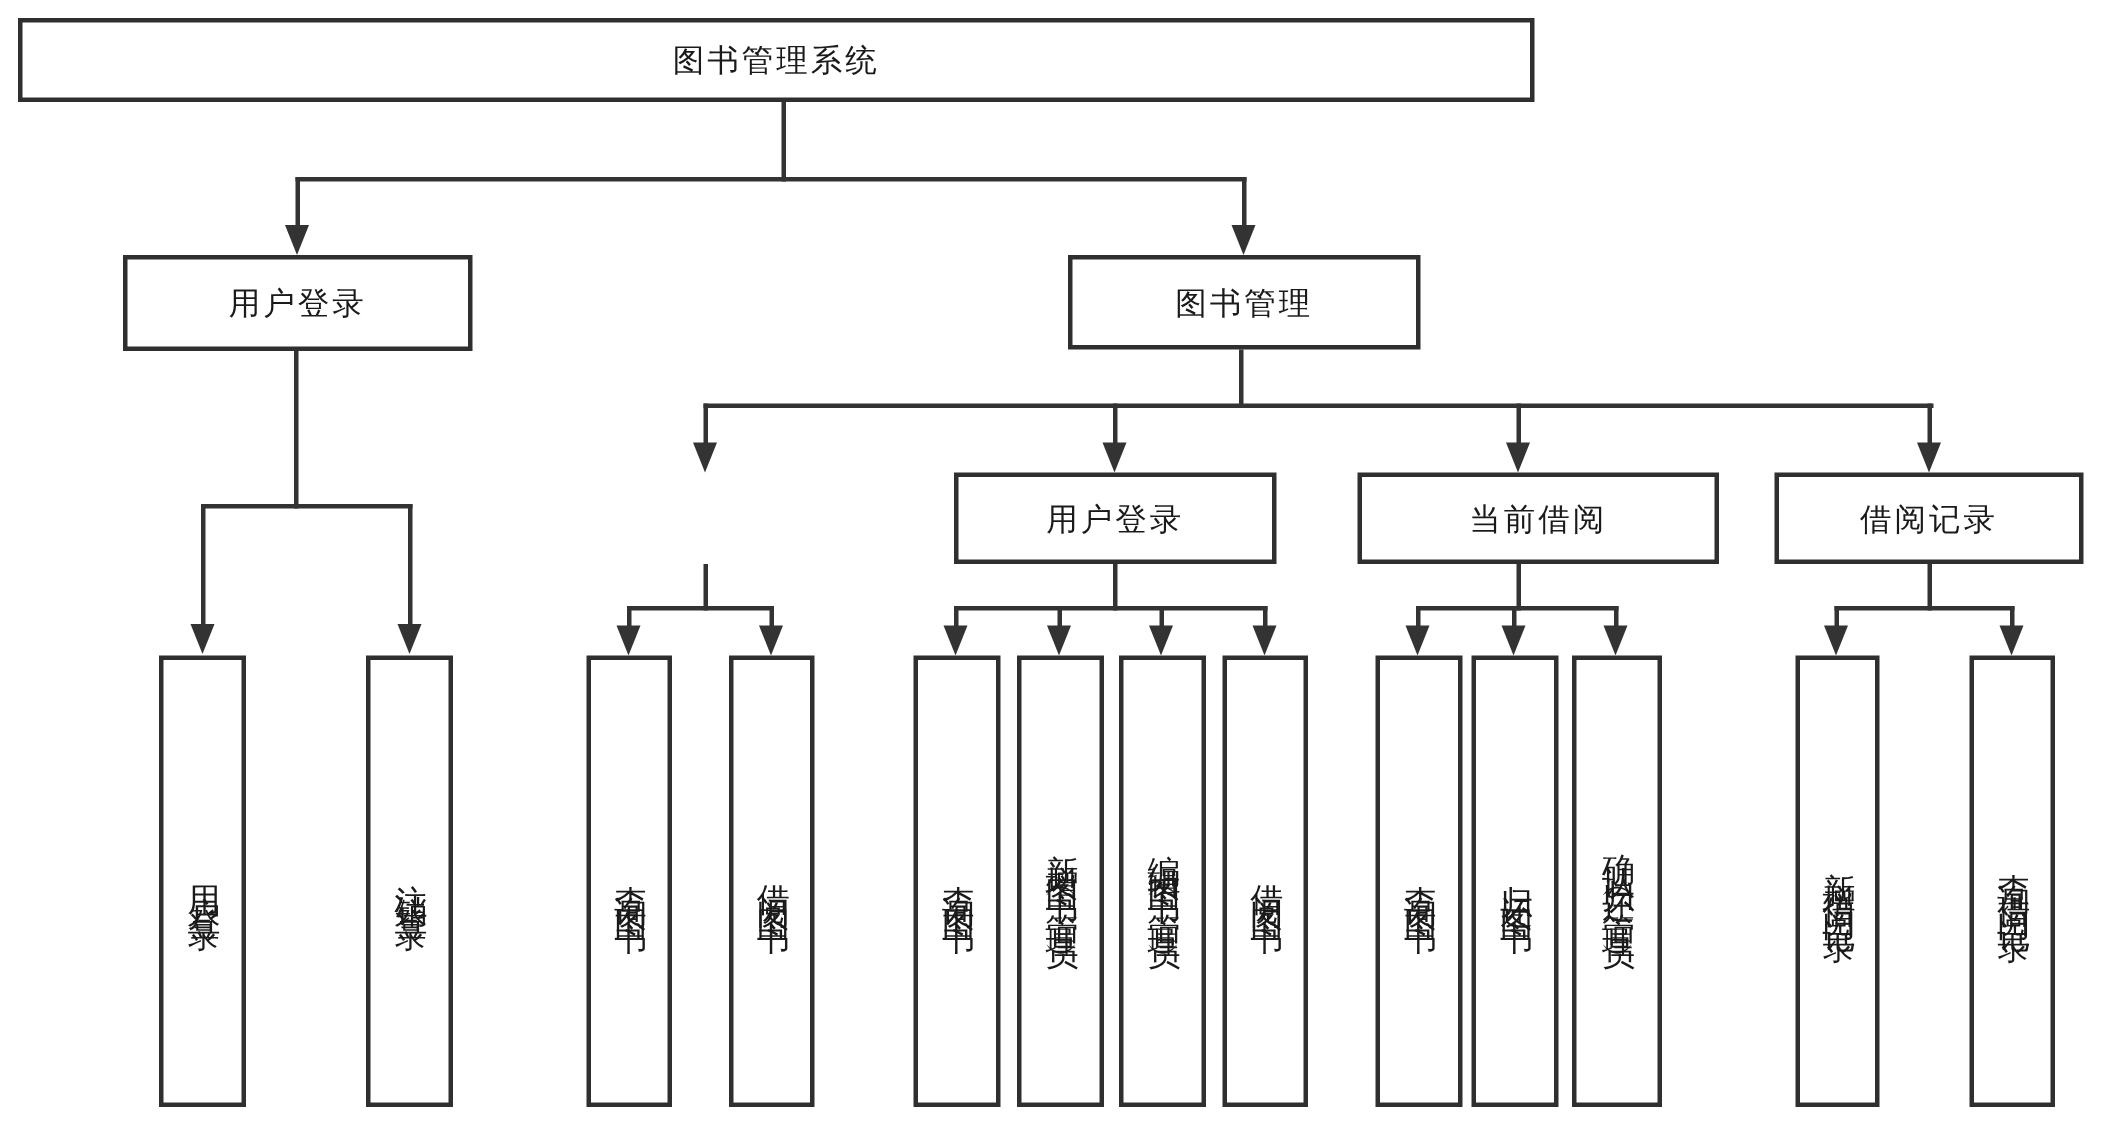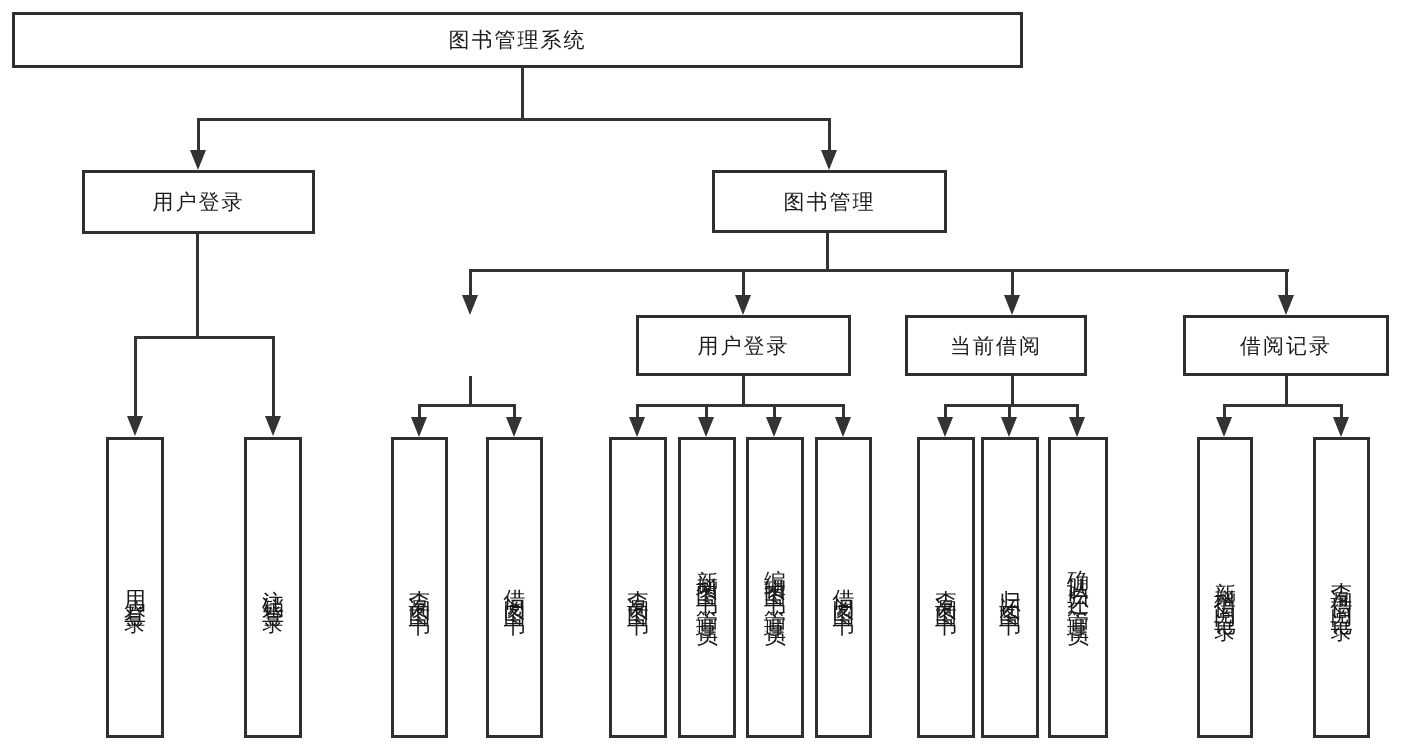--- a/index.html
+++ b/index.html
@@ -81,21 +81,21 @@
   <div class="vline" style="left:742px;top:269px;height:28px;"></div>
   <div class="ahead" style="left:735px;top:295px;"></div>
   <div class="vline" style="left:1011px;top:269px;height:28px;"></div>
   <div class="ahead" style="left:1004px;top:295px;"></div>
   <div class="vline" style="left:1285px;top:269px;height:28px;"></div>
   <div class="ahead" style="left:1278px;top:295px;"></div>
 
   <div class="node" style="left:636px;top:315px;width:215px;height:61px;">
     <span>用户登录</span>
   </div>
-  <div class="node" style="left:905px;top:315px;width:182px;height:61px;">
+  <div class="node" style="left:905px;top:315px;width:241px;height:61px;">
     <span>当前借阅</span>
   </div>
   <div class="node" style="left:1183px;top:315px;width:206px;height:61px;">
     <span>借阅记录</span>
   </div>
 
   <div class="vline" style="left:469px;top:376px;height:31px;"></div>
   <div class="hline" style="left:418px;top:404px;width:98px;"></div>
   <div class="vline" style="left:418px;top:404px;height:15px;"></div>
   <div class="ahead" style="left:411px;top:417px;"></div>

